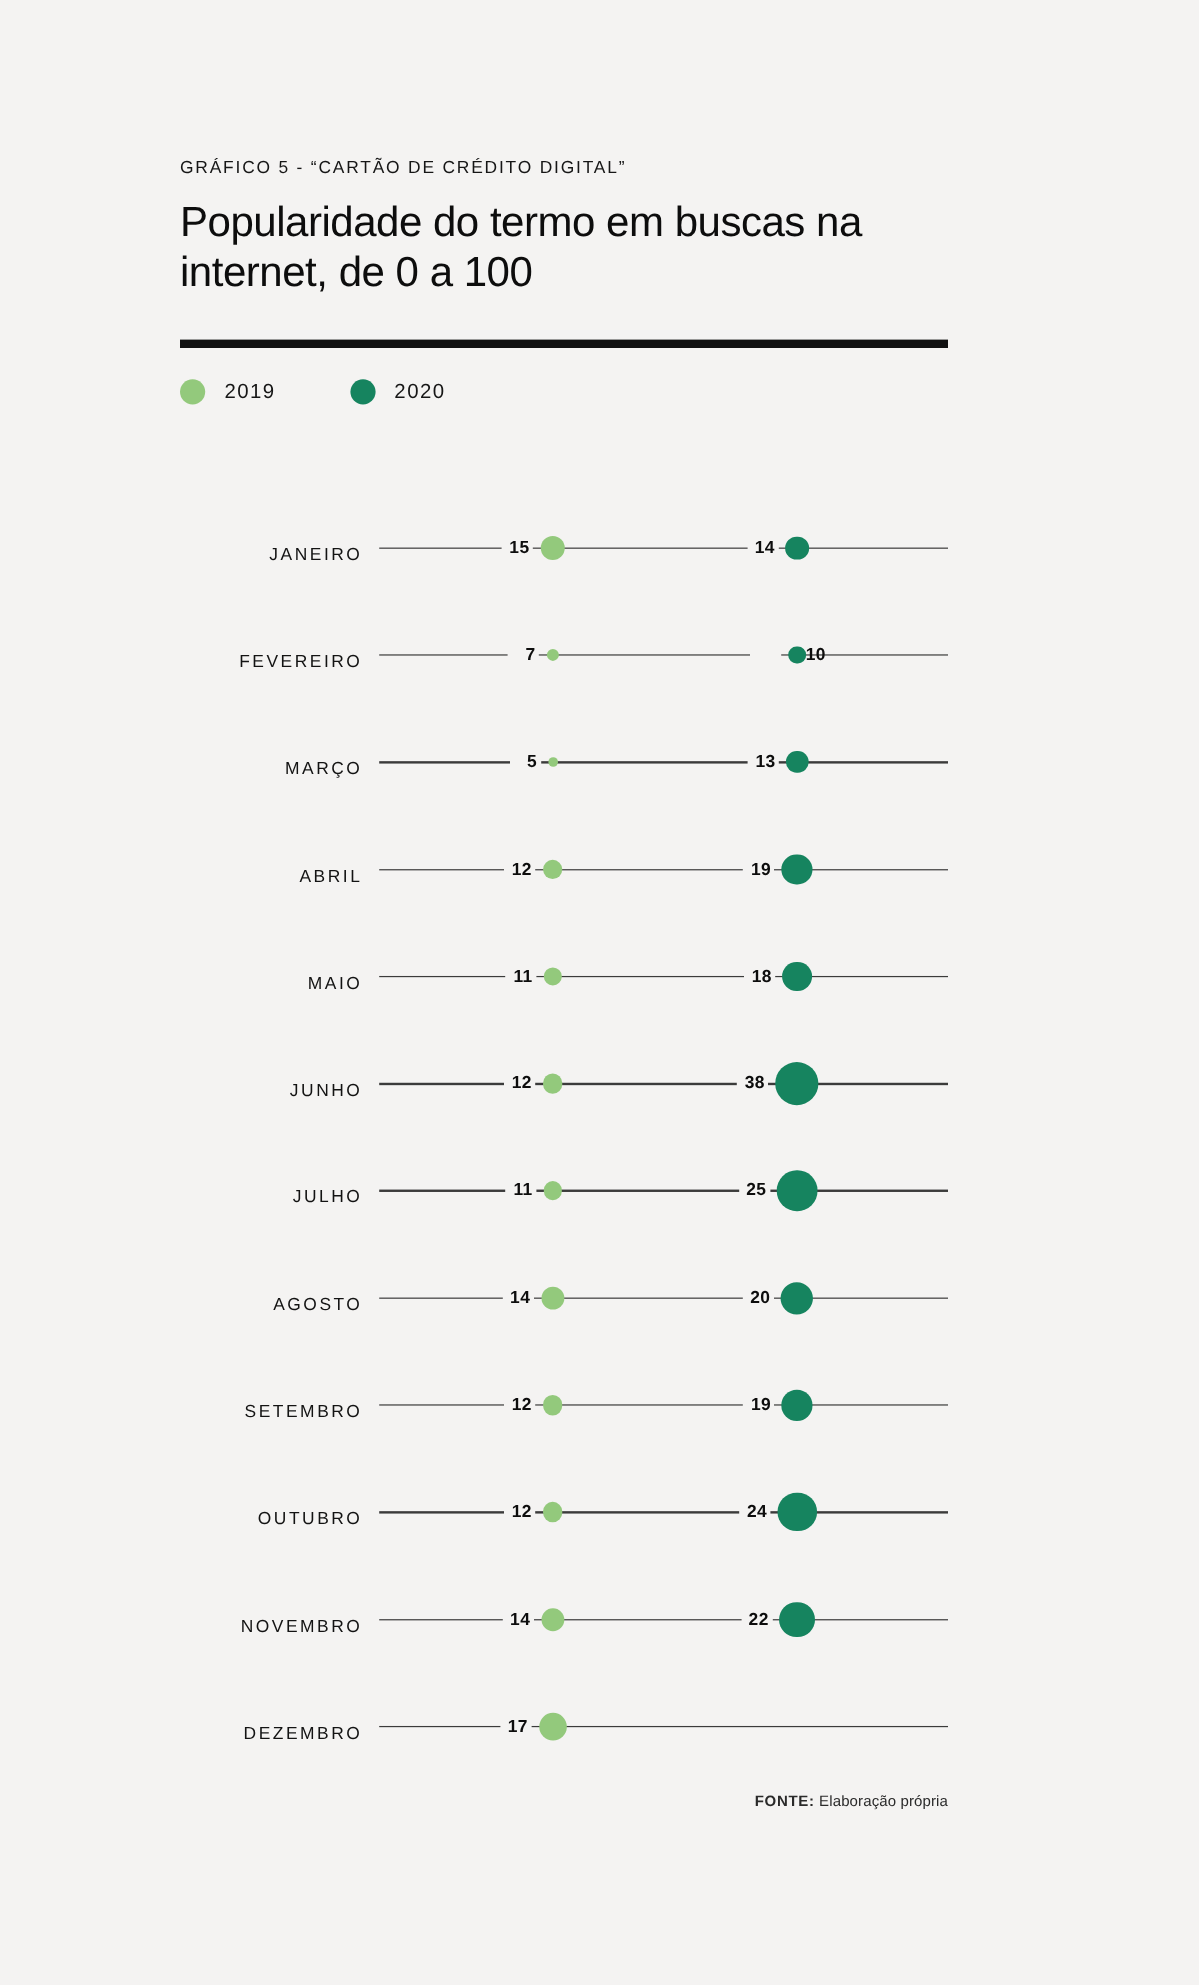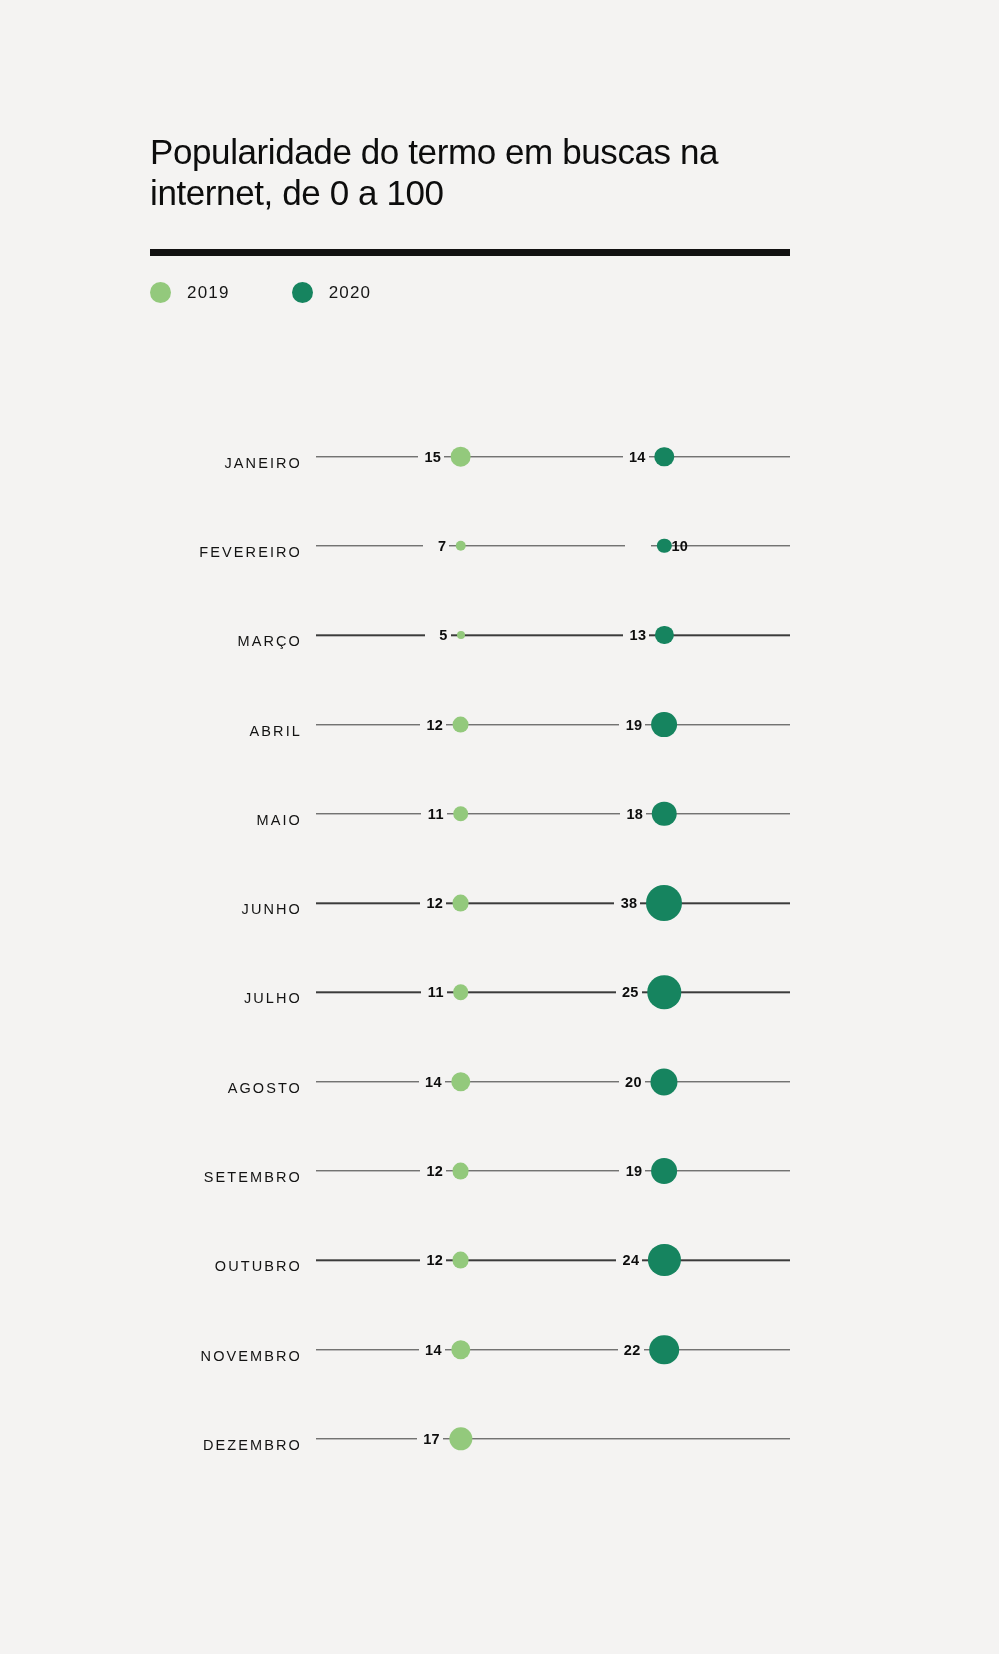--- a/index.html
+++ b/index.html
@@ -178,20 +178,21 @@
     letter-spacing: 0.6px;
   }
 </style>
 </head>
 <body>
 
 <div class="page">
 
   <div class="content">
 
+    <div class="eyebrow">GRÁFICO 5 - “CARTÃO DE CRÉDITO DIGITAL”</div>
 
     <h1 class="title">Popularidade do termo em buscas na internet, de 0 a 100</h1>
 
     <div class="rule"></div>
 
     <div class="legend">
       <div class="legend-item">
         <span class="legend-dot" style="background: rgb(147, 201, 124);"></span>
         <span class="legend-label">2019</span>
       </div>
@@ -362,15 +363,18 @@
             <div class="track">
               <div class="baseline"></div>
               <div class="value-gap" style="left: calc(30.5% - 43.6364px); width: 26px;"></div>
               <div class="point-value" style="left: calc(30.5% - 11.6364px);">17</div>
               <div class="point" style="left: 30.5%; width: 23.2727px; height: 23.2727px; background: rgb(147, 201, 124);"></div>
             </div>
           </div>
         </div>
       </div>
 
+    <div class="footer">
+      <span class="fonte-label">FONTE:</span><span> Elaboração própria</span>
+    </div>
 
   </div>
 </div>
 
 </body></html>

